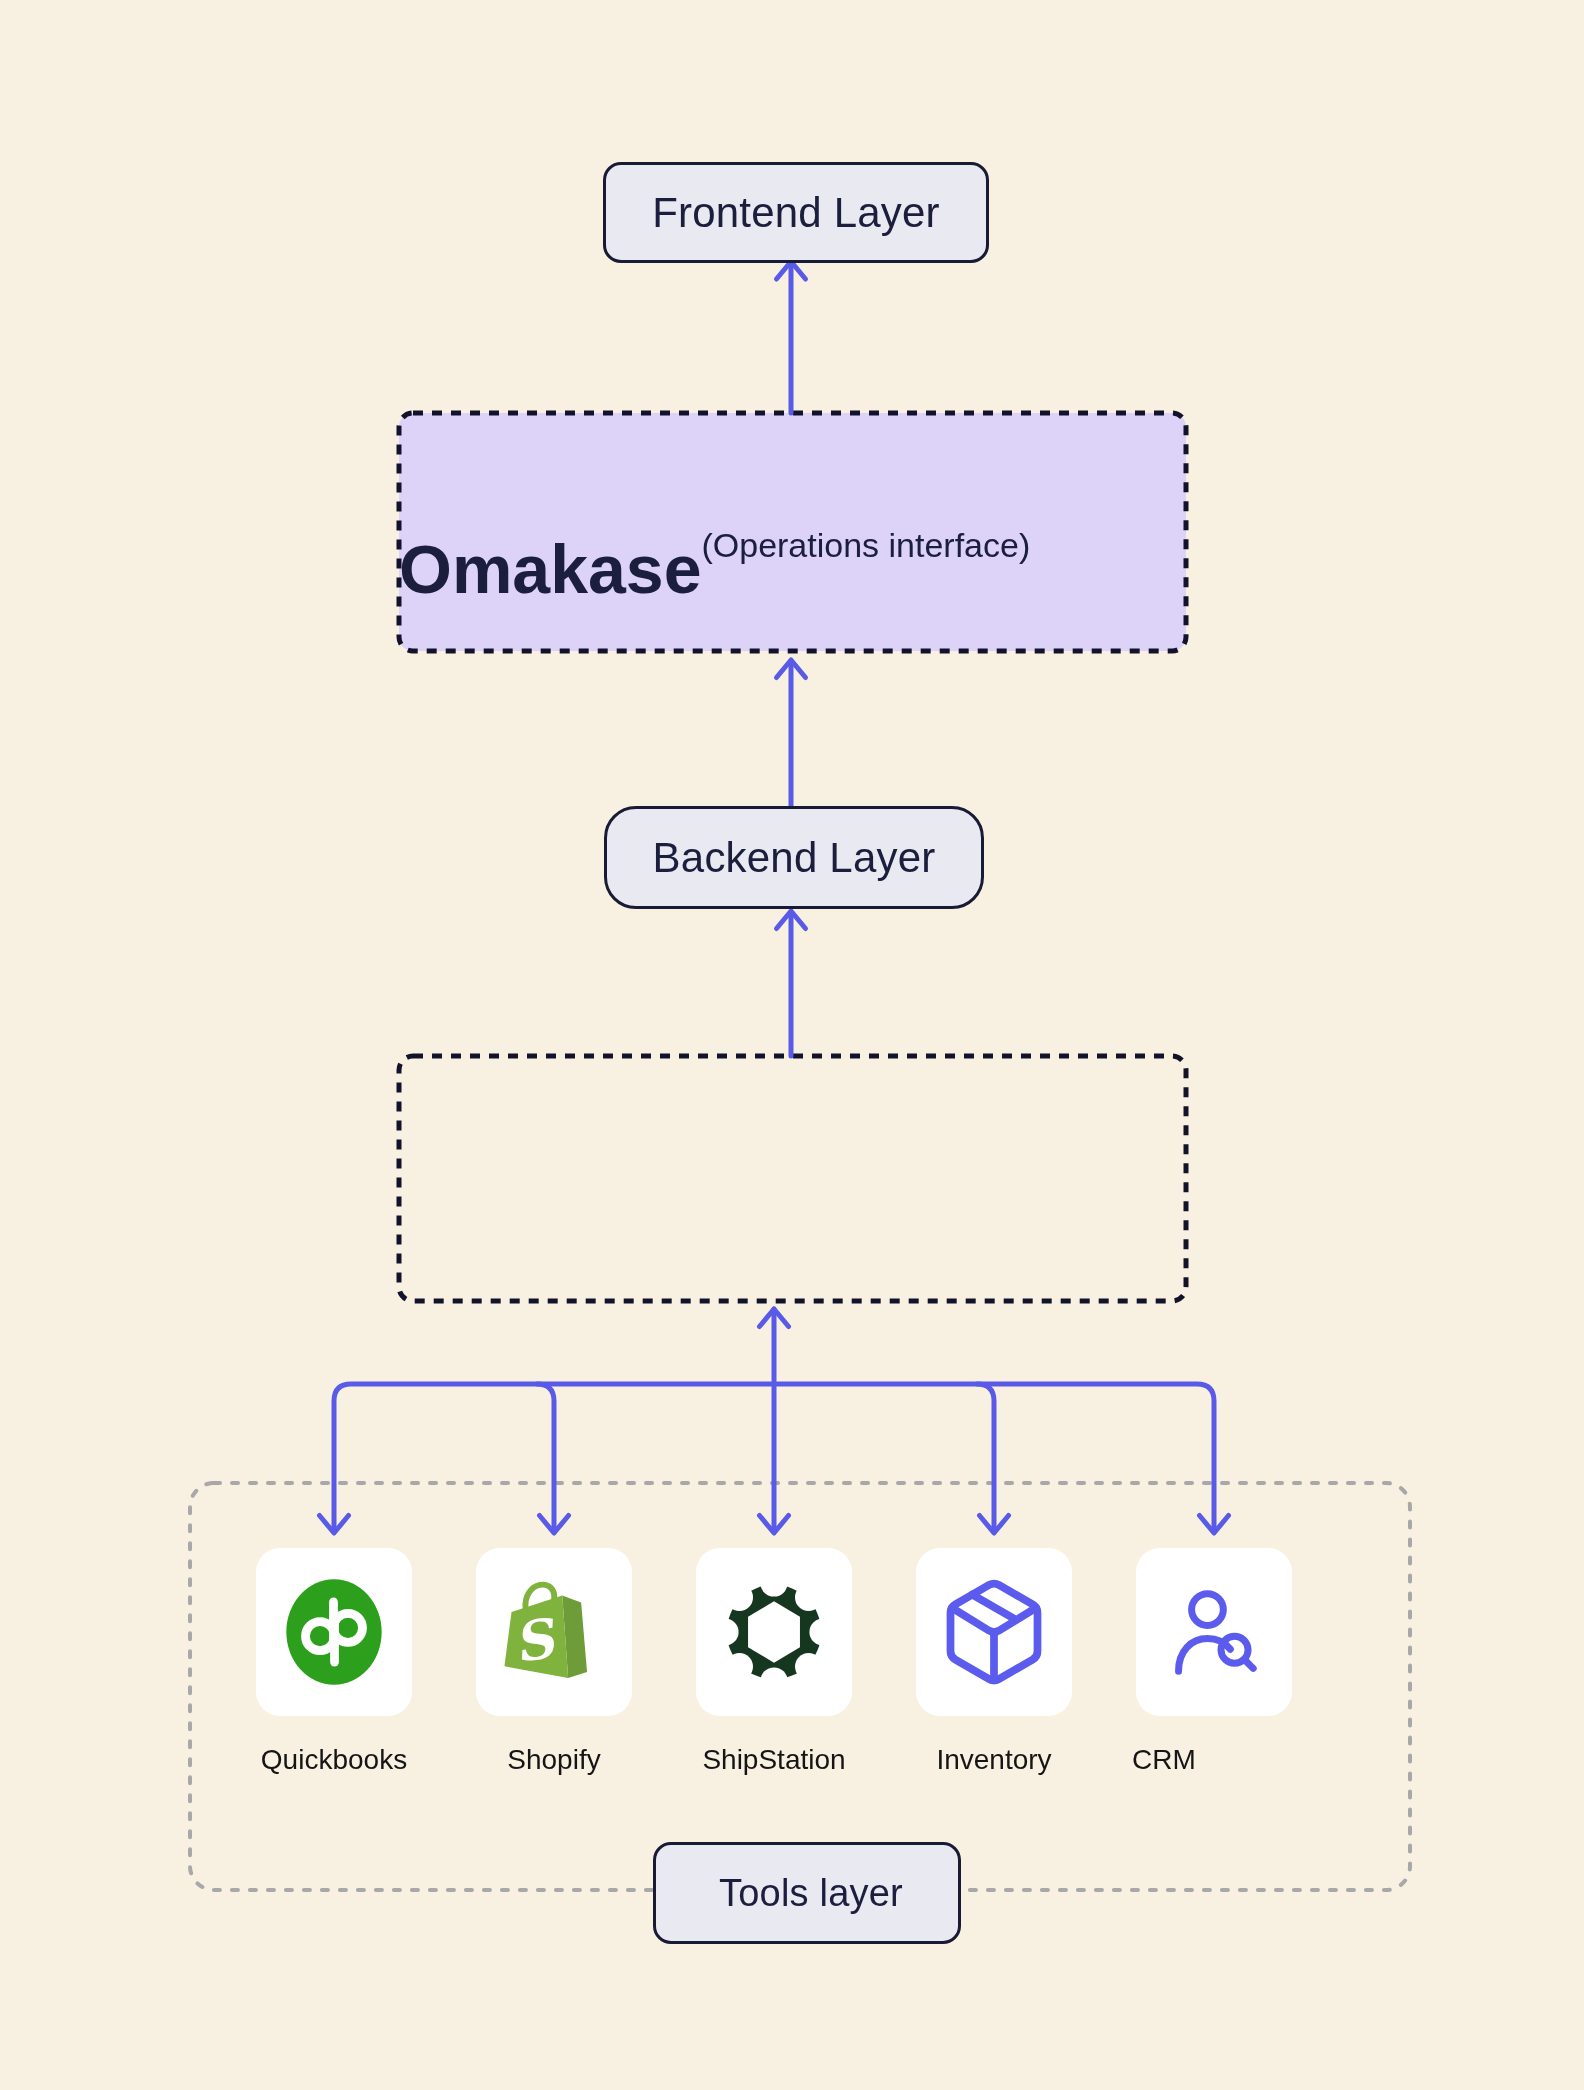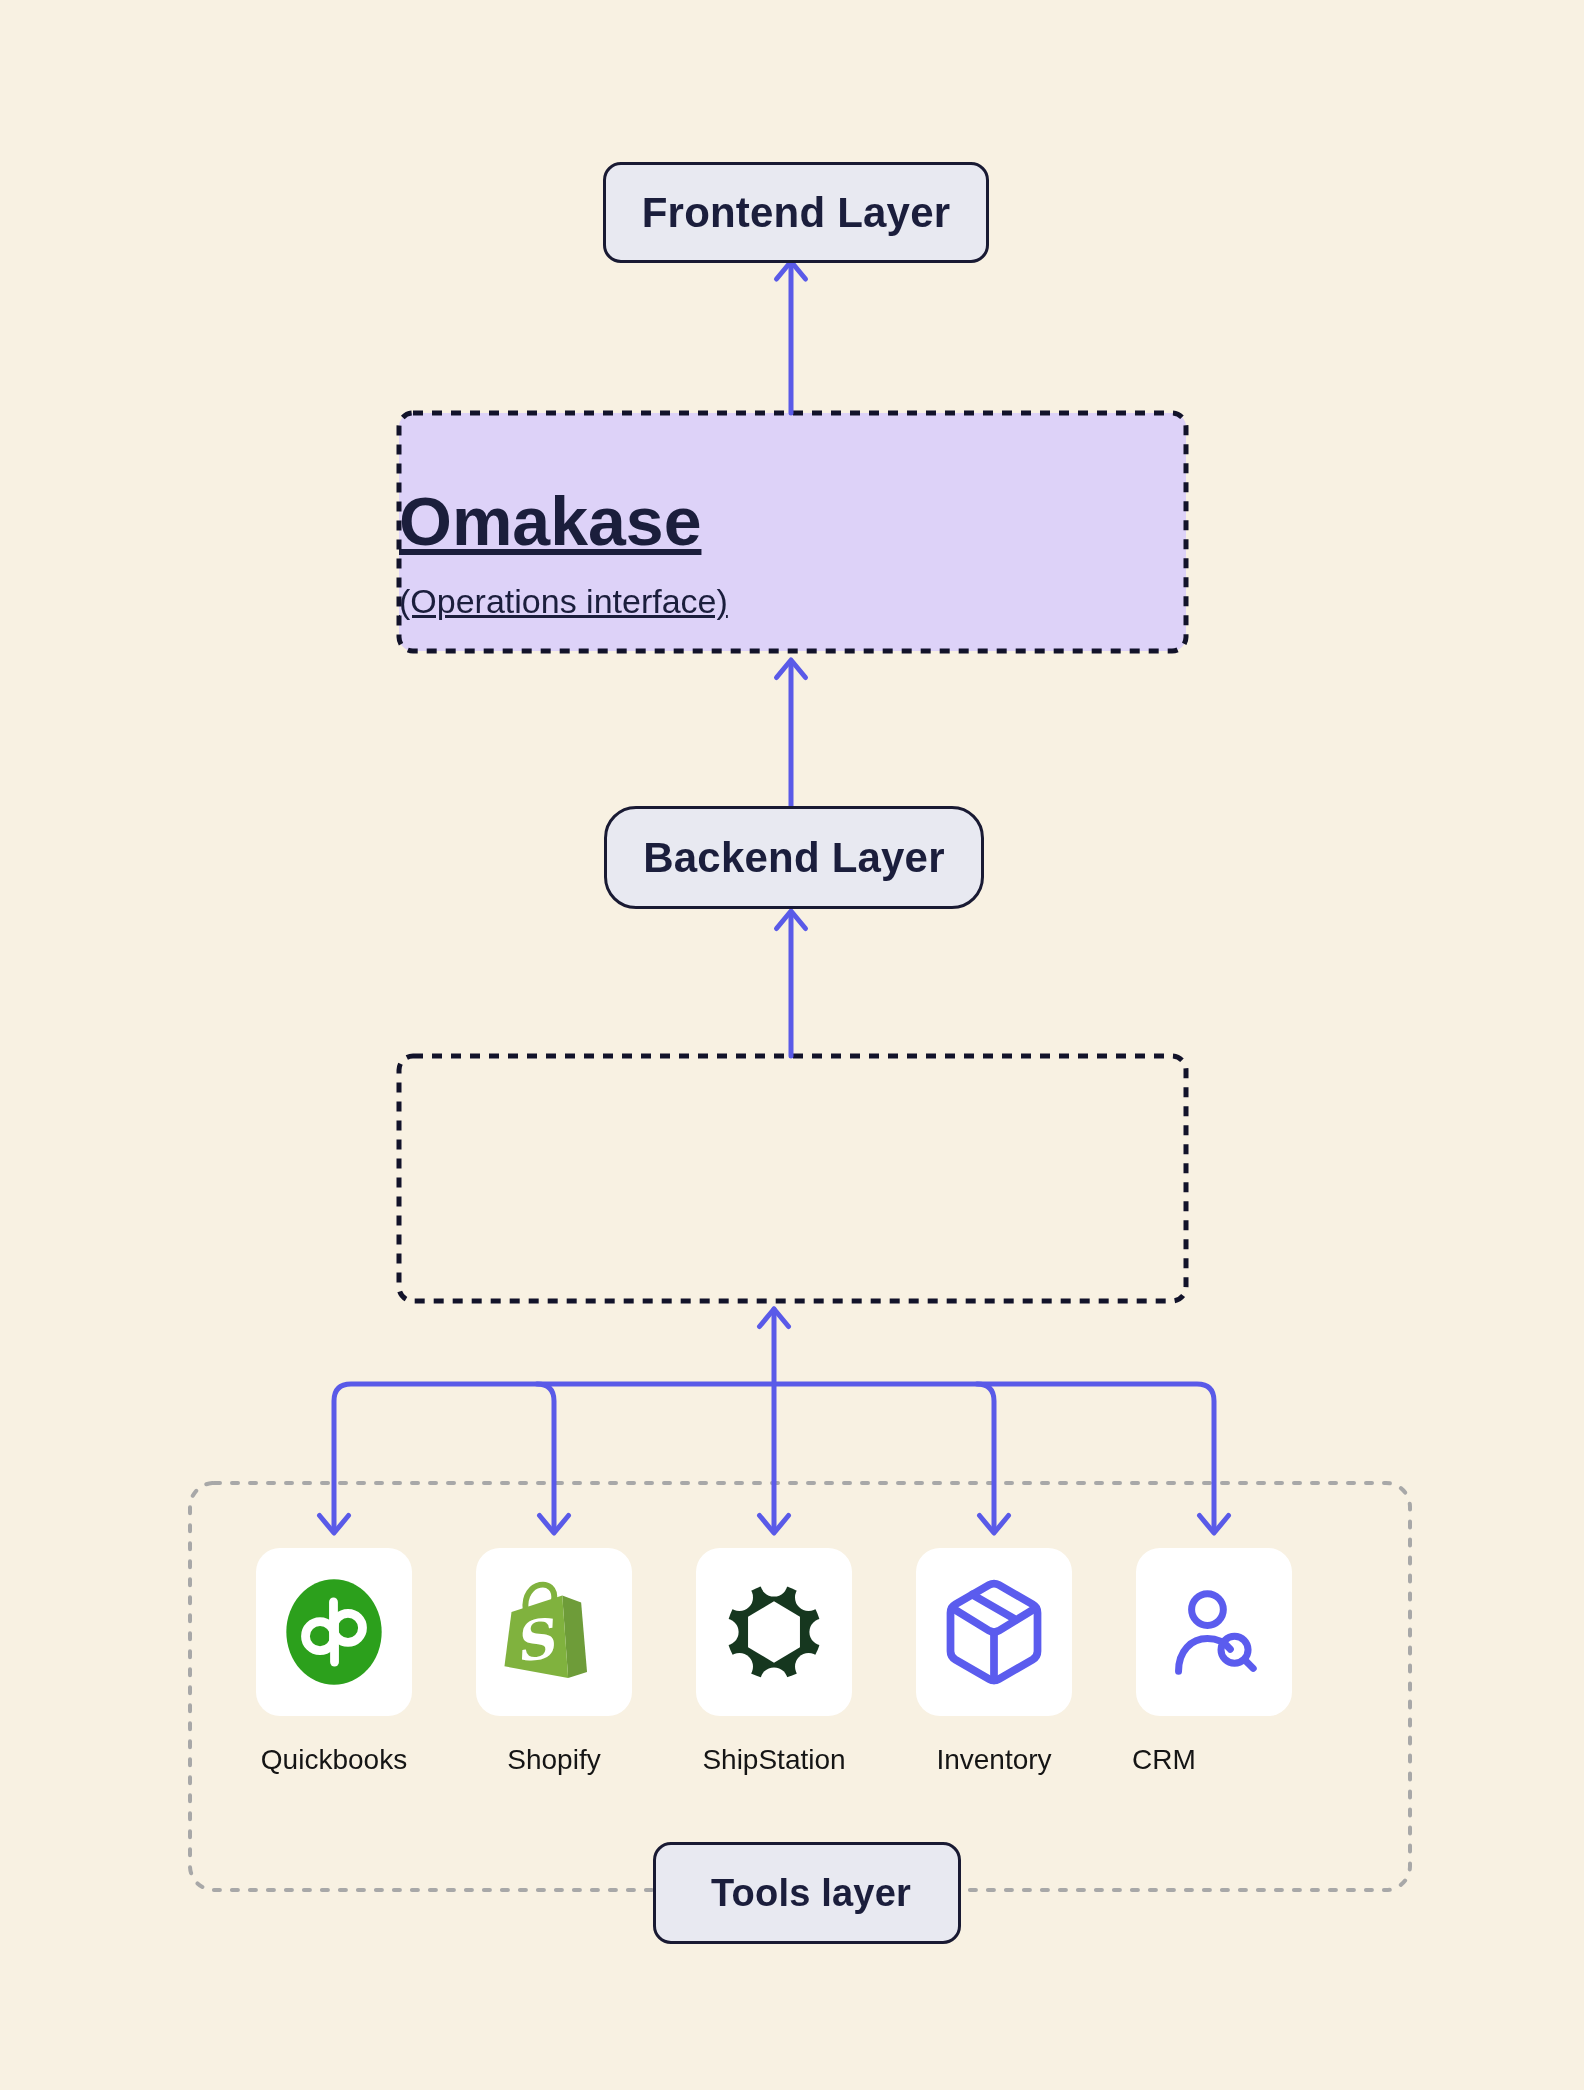--- a/index.html
+++ b/index.html
@@ -14,23 +14,23 @@
   #stage{position:relative;width:1584px;height:2090px;background:var(--bg);overflow:hidden;}
 
   .overlay{position:absolute;left:0;top:0;z-index:2;pointer-events:none;}
   .arrow-line{stroke:var(--arrow);stroke-width:5;fill:none;stroke-linecap:round;}
   .chev{stroke:var(--arrow);stroke-width:5;fill:none;stroke-linecap:round;stroke-linejoin:round;}
   .dotted-rect{fill:none;stroke:var(--node-border);stroke-width:5;stroke-dasharray:10 9;}
   .container-rect{fill:none;stroke:var(--container-dash);stroke-width:4;stroke-dasharray:6 12;stroke-linecap:round;}
 
   .pill{position:absolute;z-index:3;display:flex;align-items:center;justify-content:center;
         background:var(--pill-fill);border:3px solid var(--pill-border);border-radius:18px;
-        color:var(--text-dark);font-size:42px;font-weight:700;letter-spacing:0.2px;}
+        color:var(--text-dark);font-size:42px;font-weight:400;letter-spacing:0.2px;}
   .node{position:absolute;z-index:1;background:var(--node-fill);border-radius:14px;
-        display:flex;flex-direction:column;align-items:flex-start;color:var(--text-dark);text-decoration:underline;}
+        display:flex;flex-direction:row;align-items:center;color:var(--text-dark);}
   .node .title{margin:0;padding-top:74px;font-size:68px;font-weight:700;line-height:1;}
   .node .subtitle{margin-top:26px;font-size:34px;font-weight:500;line-height:1.2;}
 
   .tile{position:absolute;z-index:1;top:1548px;width:156px;height:168px;background:var(--tile-bg);
         border-radius:24px;display:flex;align-items:center;justify-content:center;}
   .tool-label{position:absolute;z-index:1;top:1744px;width:200px;text-align:center;
         font-size:28px;font-weight:500;color:var(--label-dark);}
 
   .lucide{stroke:var(--tool-icon-indigo);fill:none;stroke-linecap:round;stroke-linejoin:round;}
 </style>

